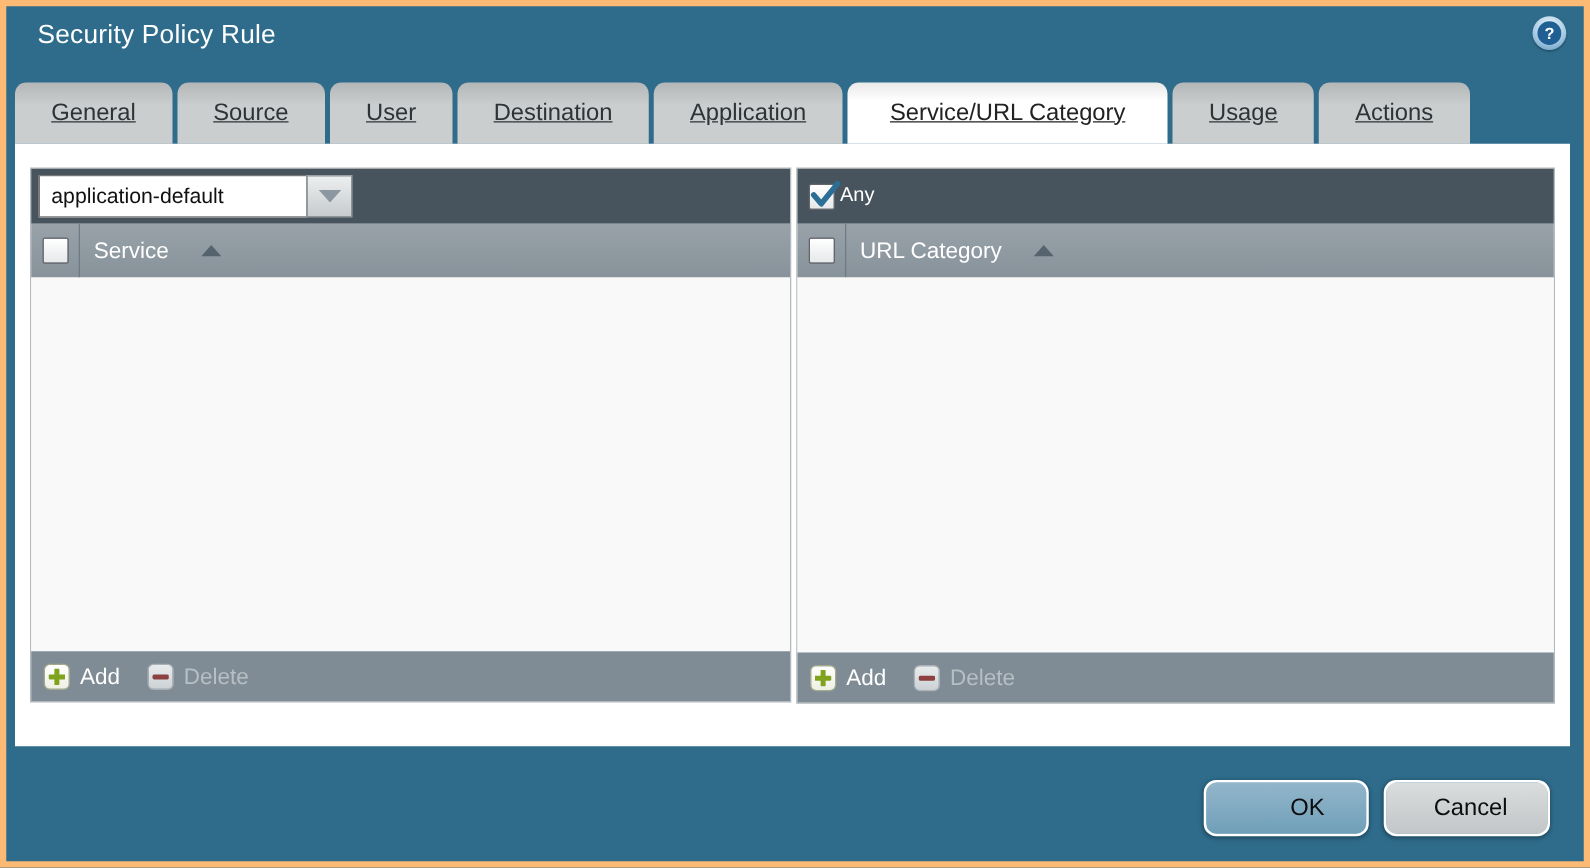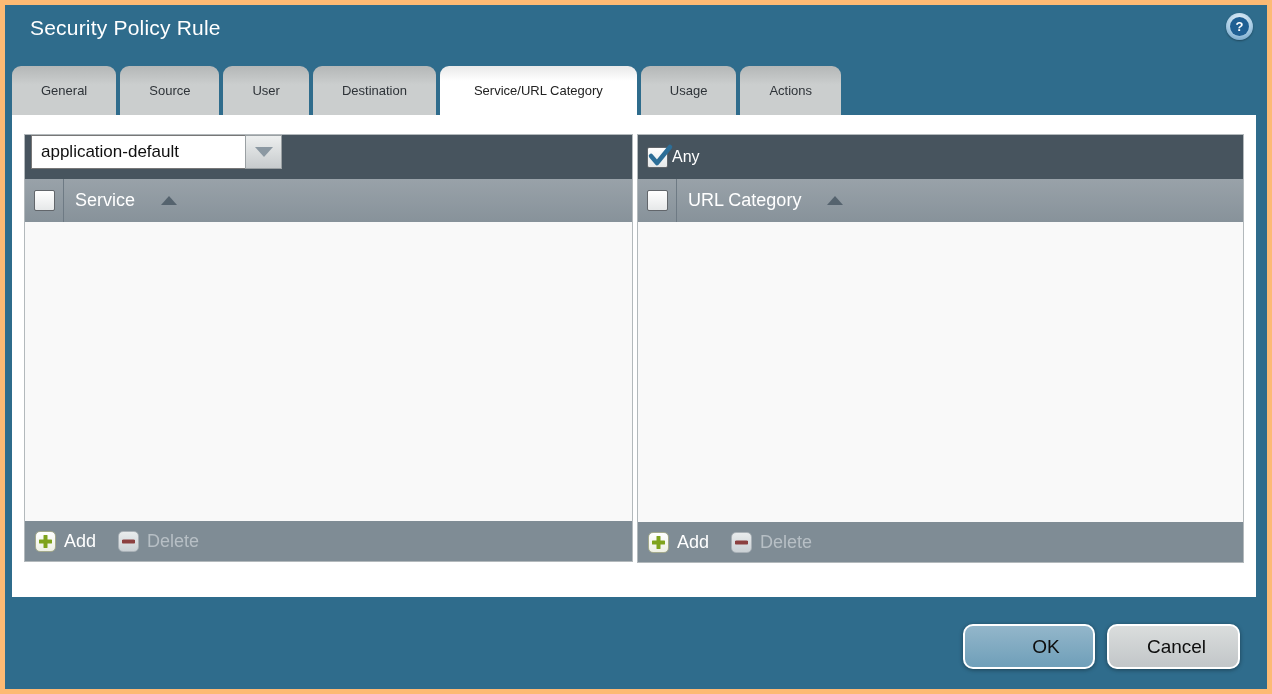--- a/index.html
+++ b/index.html
@@ -33,21 +33,21 @@
 
   
   .tabs {
     position:absolute; left:7px; top:61px; right:7px; height:49px;
     display:flex; gap:4px; align-items:flex-end;
   }
   .tab {
     height:49px; padding:0 29px; display:flex; align-items:center;
     background:linear-gradient(#b4b7b7, #cbcece 38%);
     border-radius:9px 9px 0 0;
-    font-size:13px; color:#2e3338; white-space:nowrap; cursor:pointer;
+    font-size:19px; color:#2e3338; white-space:nowrap; cursor:pointer;text-decoration:underline;
   }
   .tab.active {
     background:linear-gradient(#e9e9e9, #ffffff 30%);
     color:#222; padding:0 34px;
   }
 
   
   .content {
     position:absolute; left:7px; top:110px; right:11px; bottom:92px;
     background:#ffffff;
@@ -55,21 +55,21 @@
   .panel {
     position:absolute; top:19px;
     border:1px solid #b3b9bc; background:#f9f9f9;
     display:flex; flex-direction:column; box-sizing:border-box;
   }
   .panel.left  { left:12px;  width:609px; height:428px; }
   .panel.right { left:625px; width:607px; height:429px; }
 
   .panel-top {
     height:44px; flex:none; background:#47545e;
-    display:flex; 
+    display:flex; align-items:center;
   }
 
   
   .dropdown { margin-left:6px; display:flex; height:34px; cursor:pointer; }
   .dd-value {
     width:214px; background:#fff; border:1px solid #777; border-right:none;
     font-size:17px; color:#101010; display:flex; align-items:center;
     padding-left:9px; box-sizing:border-box;
   }
   .dd-btn {
@@ -147,20 +147,21 @@
   <span class="title">Security Policy Rule</span>
   <div class="help">
     <div class="help-inner">?</div>
   </div>
 
   <div class="tabs">
     <div class="tab">General</div>
     <div class="tab">Source</div>
     <div class="tab">User</div>
     <div class="tab">Destination</div>
+    <div class="tab">Application</div>
     <div class="tab active">Service/URL Category</div>
     <div class="tab">Usage</div>
     <div class="tab">Actions</div>
   </div>
 
   <div class="content">
 
     <div class="panel left">
       <div class="panel-top">
         <div class="dropdown">

